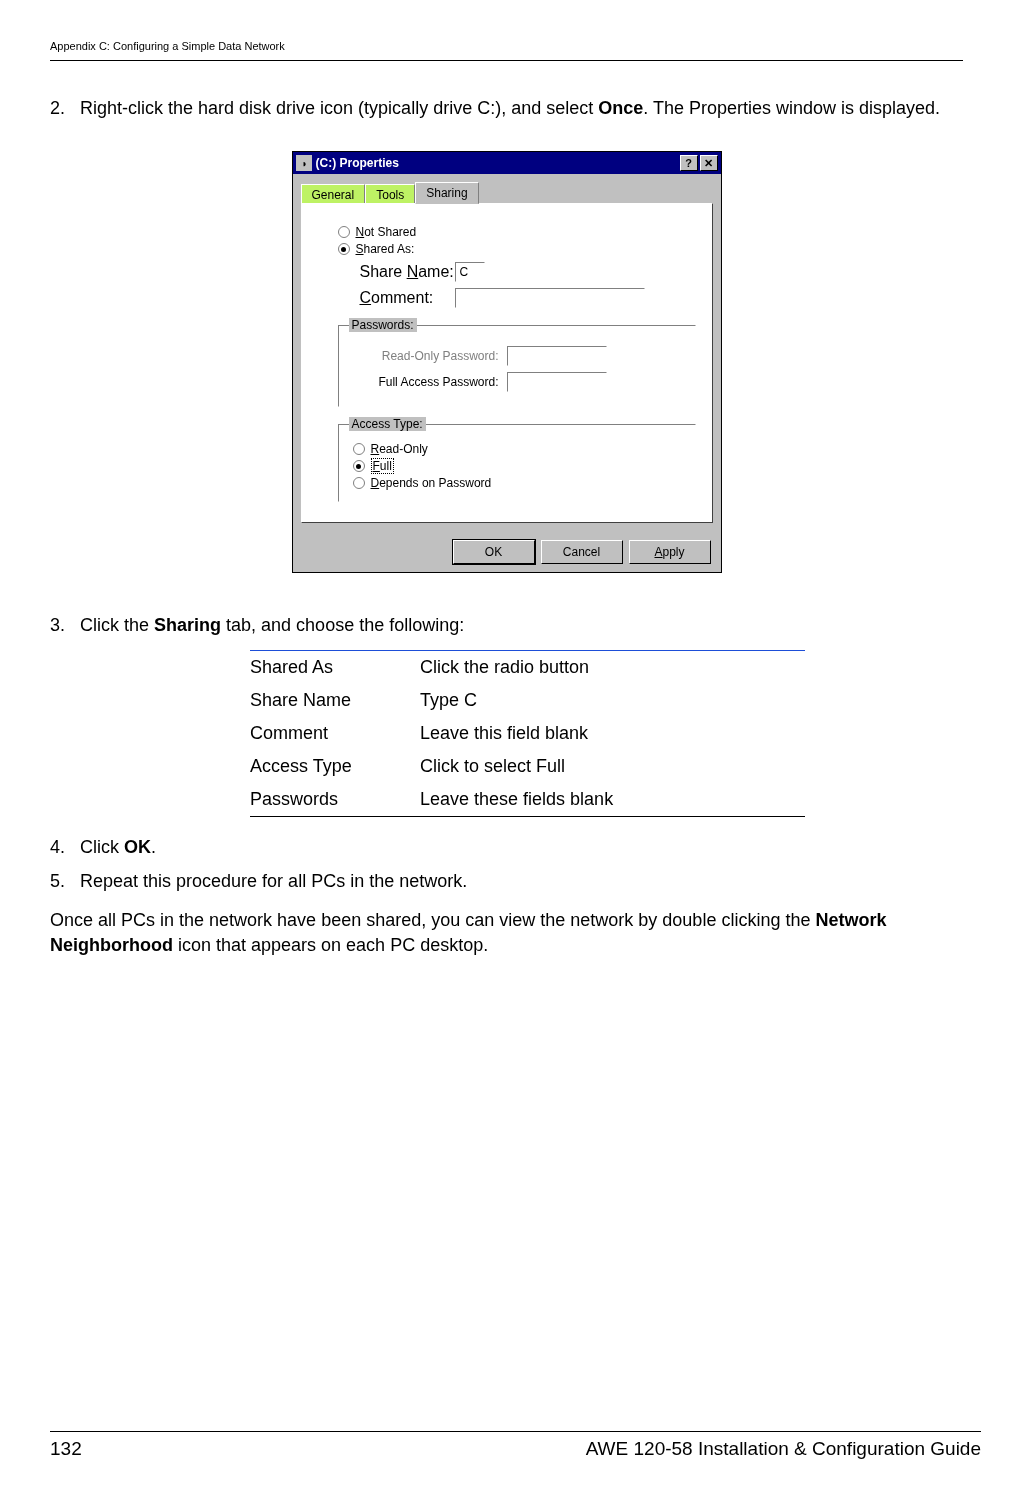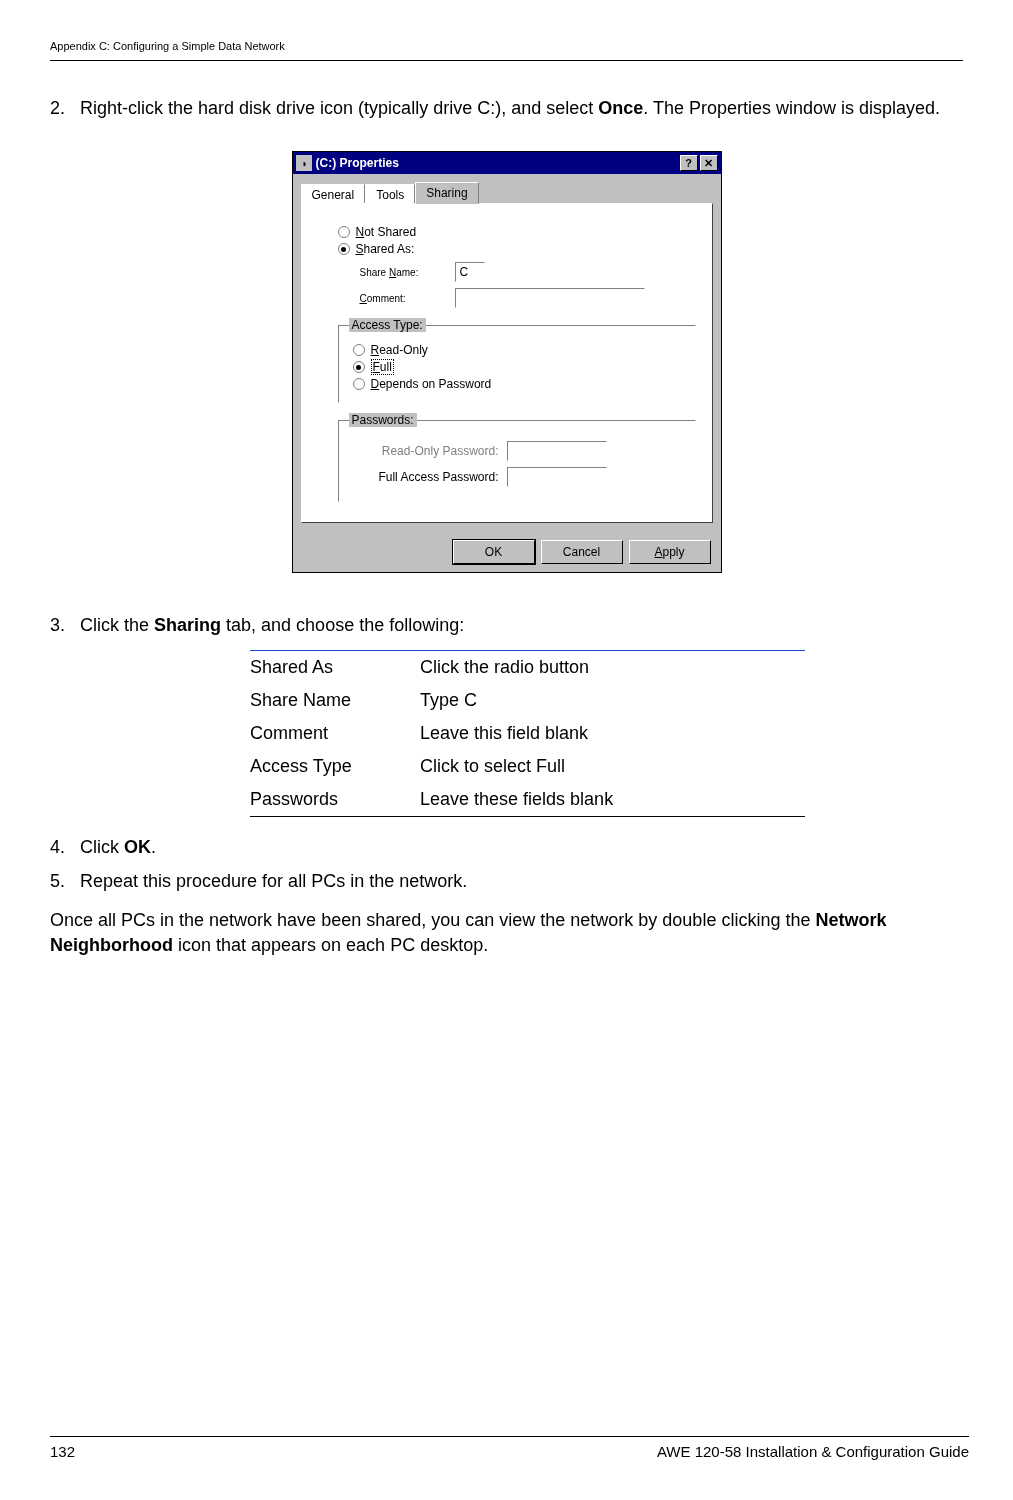--- a/index.html
+++ b/index.html
@@ -77,21 +77,21 @@
     margin-left: 2px;
     display: inline-flex; align-items: center; justify-content: center;
     font-size: 11px; font-weight: bold; color: #000;
   }
   .tabstrip {
     padding: 8px 8px 0 8px;
     display: flex;
   }
   .tab {
     padding: 3px 10px;
-    background: #ffffff;
+    background: #bef264;
     border-top: 1px solid #fff;
     border-left: 1px solid #fff;
     border-right: 1px solid #808080;
     font-size: 12px;
     margin-right: 0;
     position: relative;
   }
   .tab.active {
     background: #c0c0c0;
     border-bottom: 1px solid #c0c0c0;
@@ -117,21 +117,21 @@
     background: #fff; border: 1px solid #808080;
     box-shadow: inset -1px -1px 0 #fff;
     margin-right: 6px; display:inline-flex;align-items:center;justify-content:center;
   }
   .radio.selected::after {
     content:''; width:5px;height:5px;border-radius:50%;background:#000;
   }
   .field-row {
     display: flex; align-items: center; margin: 6px 0 6px 42px;
   }
-  .field-label { width: 95px; font-size: 10px; }
+  .field-label { width: 95px; font-size: 16px; }
   .field-label .underline { text-decoration: underline; }
   .inset-input {
     background: #fff;
     border-top: 1px solid #808080;
     border-left: 1px solid #808080;
     border-right: 1px solid #fff;
     border-bottom: 1px solid #fff;
     height: 20px;
     padding: 1px 4px;
     font-size: 12px;
@@ -188,25 +188,25 @@
   .para {
     font-size: 18px;
     font-family: 'Gill Sans', 'Segoe UI', Arial, sans-serif;
     line-height: 1.4;
     margin-top: 14px;
   }
   .footer {
     position: absolute;
     bottom: 40px;
     left: 50px;
-    right: 44px;
+    right: 32px;
     display: flex;
     justify-content: center;
     font-family: 'Gill Sans', 'Segoe UI', Arial, sans-serif;
-    font-size: 15px;
+    font-size: 19px;
   }
   .footer .divider2 {
     border-top: 1px solid #000;
     margin-bottom: 6px;
   }
   .dotted-sel { border:1px dotted #000; padding:0 1px; }
 </style>
 </head>
 <body>
 
@@ -250,44 +250,44 @@
         <div class="field-row">
           <span class="field-label"><span>Share </span><span class="underline">N</span><span>ame:</span></span>
           <input class="inset-input short" value="C" style="">
         </div>
         <div class="field-row">
           <span class="field-label"><span class="underline">C</span><span>omment:</span></span>
           <input class="inset-input long" value="" style="">
         </div>
 
         <fieldset class="win">
+          <legend>Passwords:</legend>
+          <div class="pwd-row">
+            <span class="plabel disabled">Read-Only Password:</span>
+            <input class="inset-input pwd" value="" style="">
+          </div>
+          <div class="pwd-row">
+            <span class="plabel">Full Access Password:</span>
+            <input class="inset-input pwd" value="" style="">
+          </div>
+        </fieldset>
+
+        <fieldset class="win">
           <legend>Access Type:</legend>
           <div class="radio-row" style="margin-left:4px">
             <span class="radio"></span>
             <span><span class="underline">R</span><span>ead-Only</span></span>
           </div>
           <div class="radio-row" style="margin-left:4px">
             <span class="radio selected"></span>
             <span><span class="dotted-sel"><span class="underline">F</span><span>ull</span></span></span>
           </div>
           <div class="radio-row" style="margin-left:4px">
             <span class="radio"></span>
             <span><span class="underline">D</span><span>epends on Password</span></span>
-          </div>
-        </fieldset>
-
-        <fieldset class="win">
-          <legend>Passwords:</legend>
-          <div class="pwd-row">
-            <span class="plabel disabled">Read-Only Password:</span>
-            <input class="inset-input pwd" value="" style="">
-          </div>
-          <div class="pwd-row">
-            <span class="plabel">Full Access Password:</span>
-            <input class="inset-input pwd" value="" style="">
           </div>
         </fieldset>
       </div>
 
       <div class="btn-row">
         <div class="winbtn default">OK</div>
         <div class="winbtn">Cancel</div>
         <div class="winbtn">
             <span class="underline">A</span>
             <span>pply</span>

